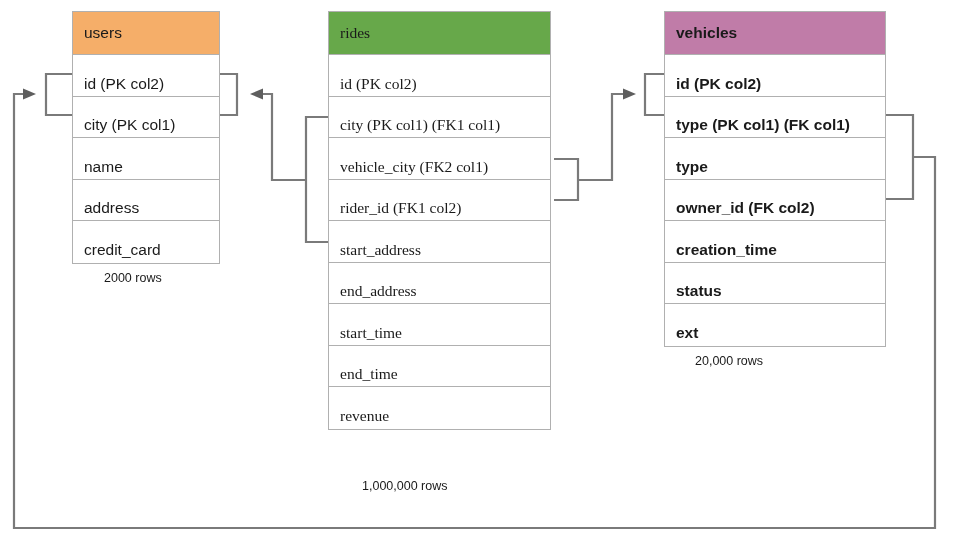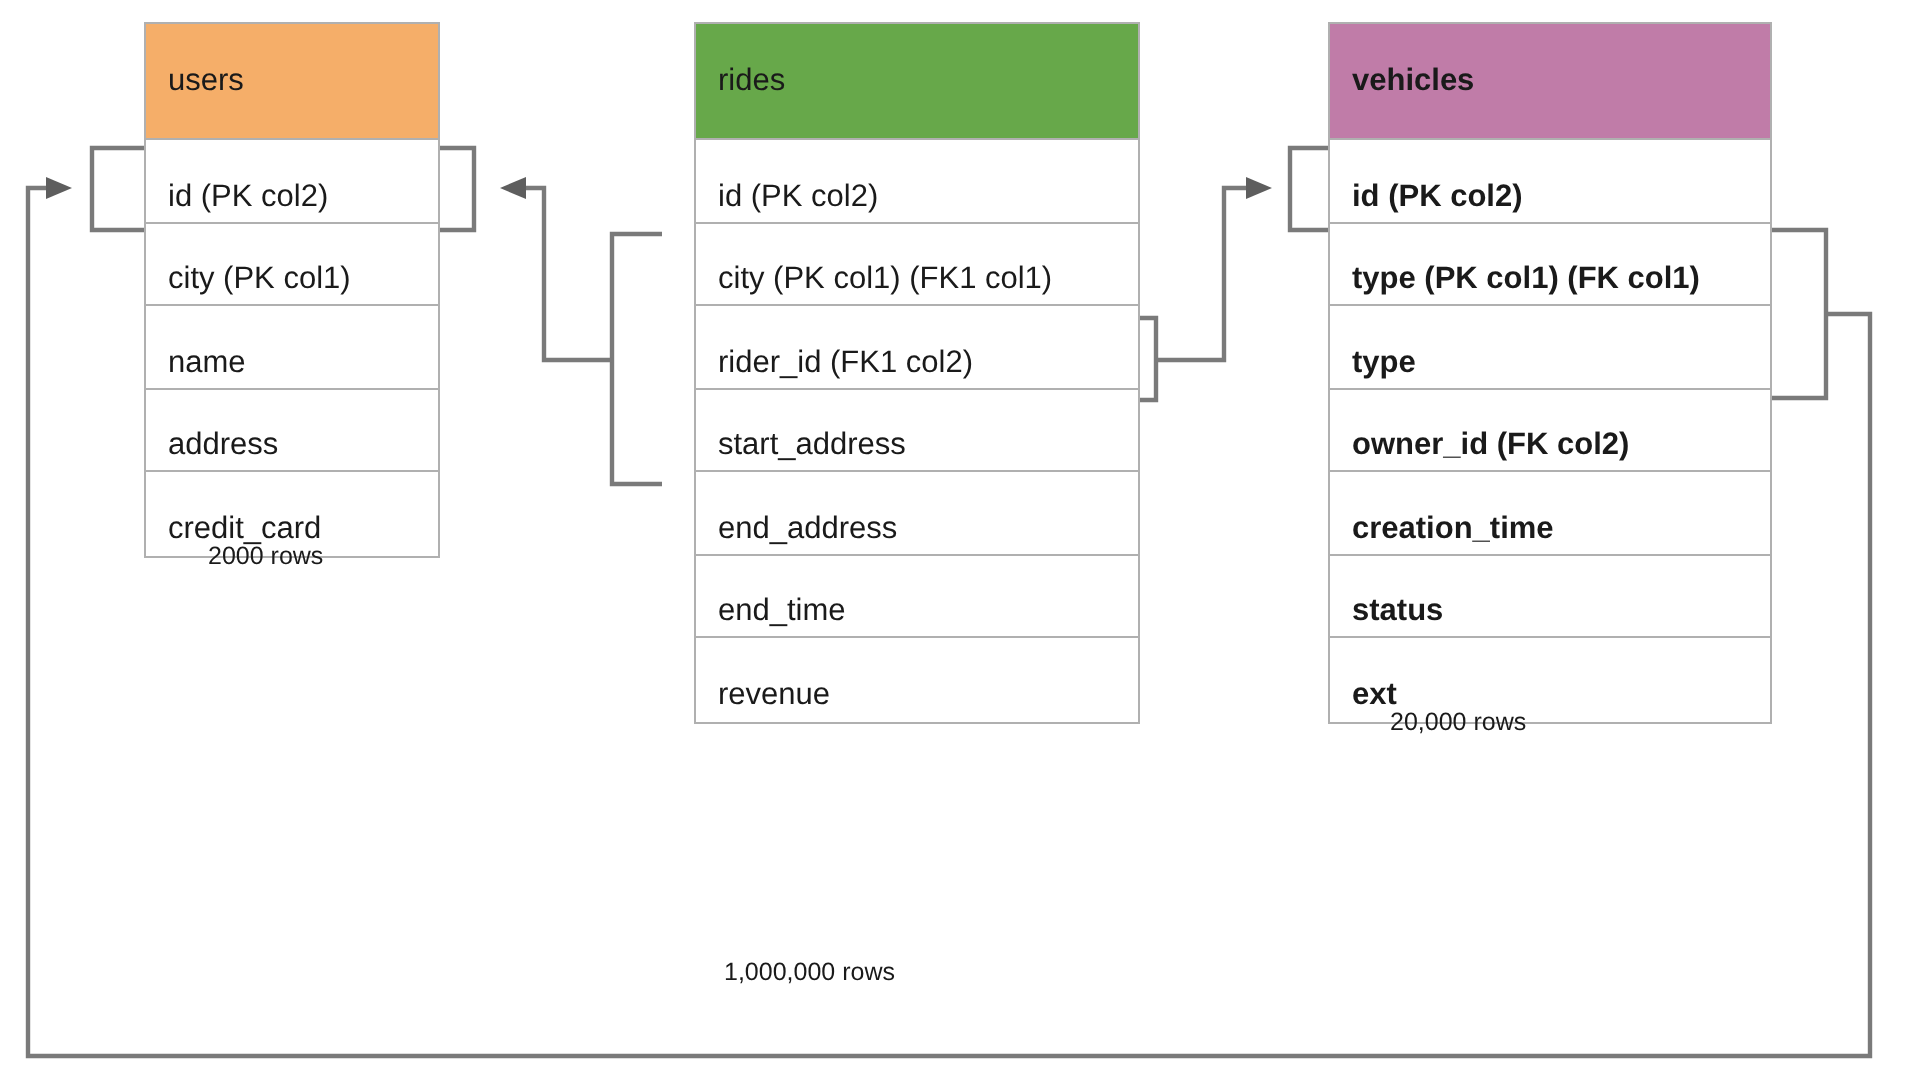--- a/index.html
+++ b/index.html
@@ -30,21 +30,21 @@
   }
 
   .entity {
     position: absolute;
     border: 1px solid #b0b0b0;
     background: #ffffff;
     z-index: 2;
   }
 
   .entity-header {
-    height: 58px;
+    height: 43px;
     display: flex;
     align-items: center;
     padding: 0 0 0 11px;
     font-size: 15.5px;
     color: #1a1a1a;
     border-bottom: 1px solid #b0b0b0;
     white-space: nowrap;
   }
 
   .entity-field {
@@ -117,38 +117,44 @@
     </div>
     <div class="entity-field">
       <span>address</span>
     </div>
     <div class="entity-field">
       <span>credit_card</span>
     </div>
   </div>
   <div class="row-count" style="left:80px; top:271px;">2000 rows</div>
 
-  <div class="entity" style="left:347px; top:11px; width:223px;">
+  <div class="entity" style="left:328px; top:11px; width:223px;font-family:Liberation Serif, serif;">
     <div class="entity-header" style="background:#67a84a;">
       <span>rides</span>
     </div>
     <div class="entity-field">
       <span>id (PK col2)</span>
     </div>
     <div class="entity-field">
       <span>city (PK col1) (FK1 col1)</span>
     </div>
     <div class="entity-field">
+      <span>vehicle_city (FK2 col1)</span>
+    </div>
+    <div class="entity-field">
       <span>rider_id (FK1 col2)</span>
     </div>
     <div class="entity-field">
       <span>start_address</span>
     </div>
     <div class="entity-field">
       <span>end_address</span>
+    </div>
+    <div class="entity-field">
+      <span>start_time</span>
     </div>
     <div class="entity-field">
       <span>end_time</span>
     </div>
     <div class="entity-field">
       <span>revenue</span>
     </div>
   </div>
   <div class="row-count" style="left:338px; top:479px;">1,000,000 rows</div>
 

